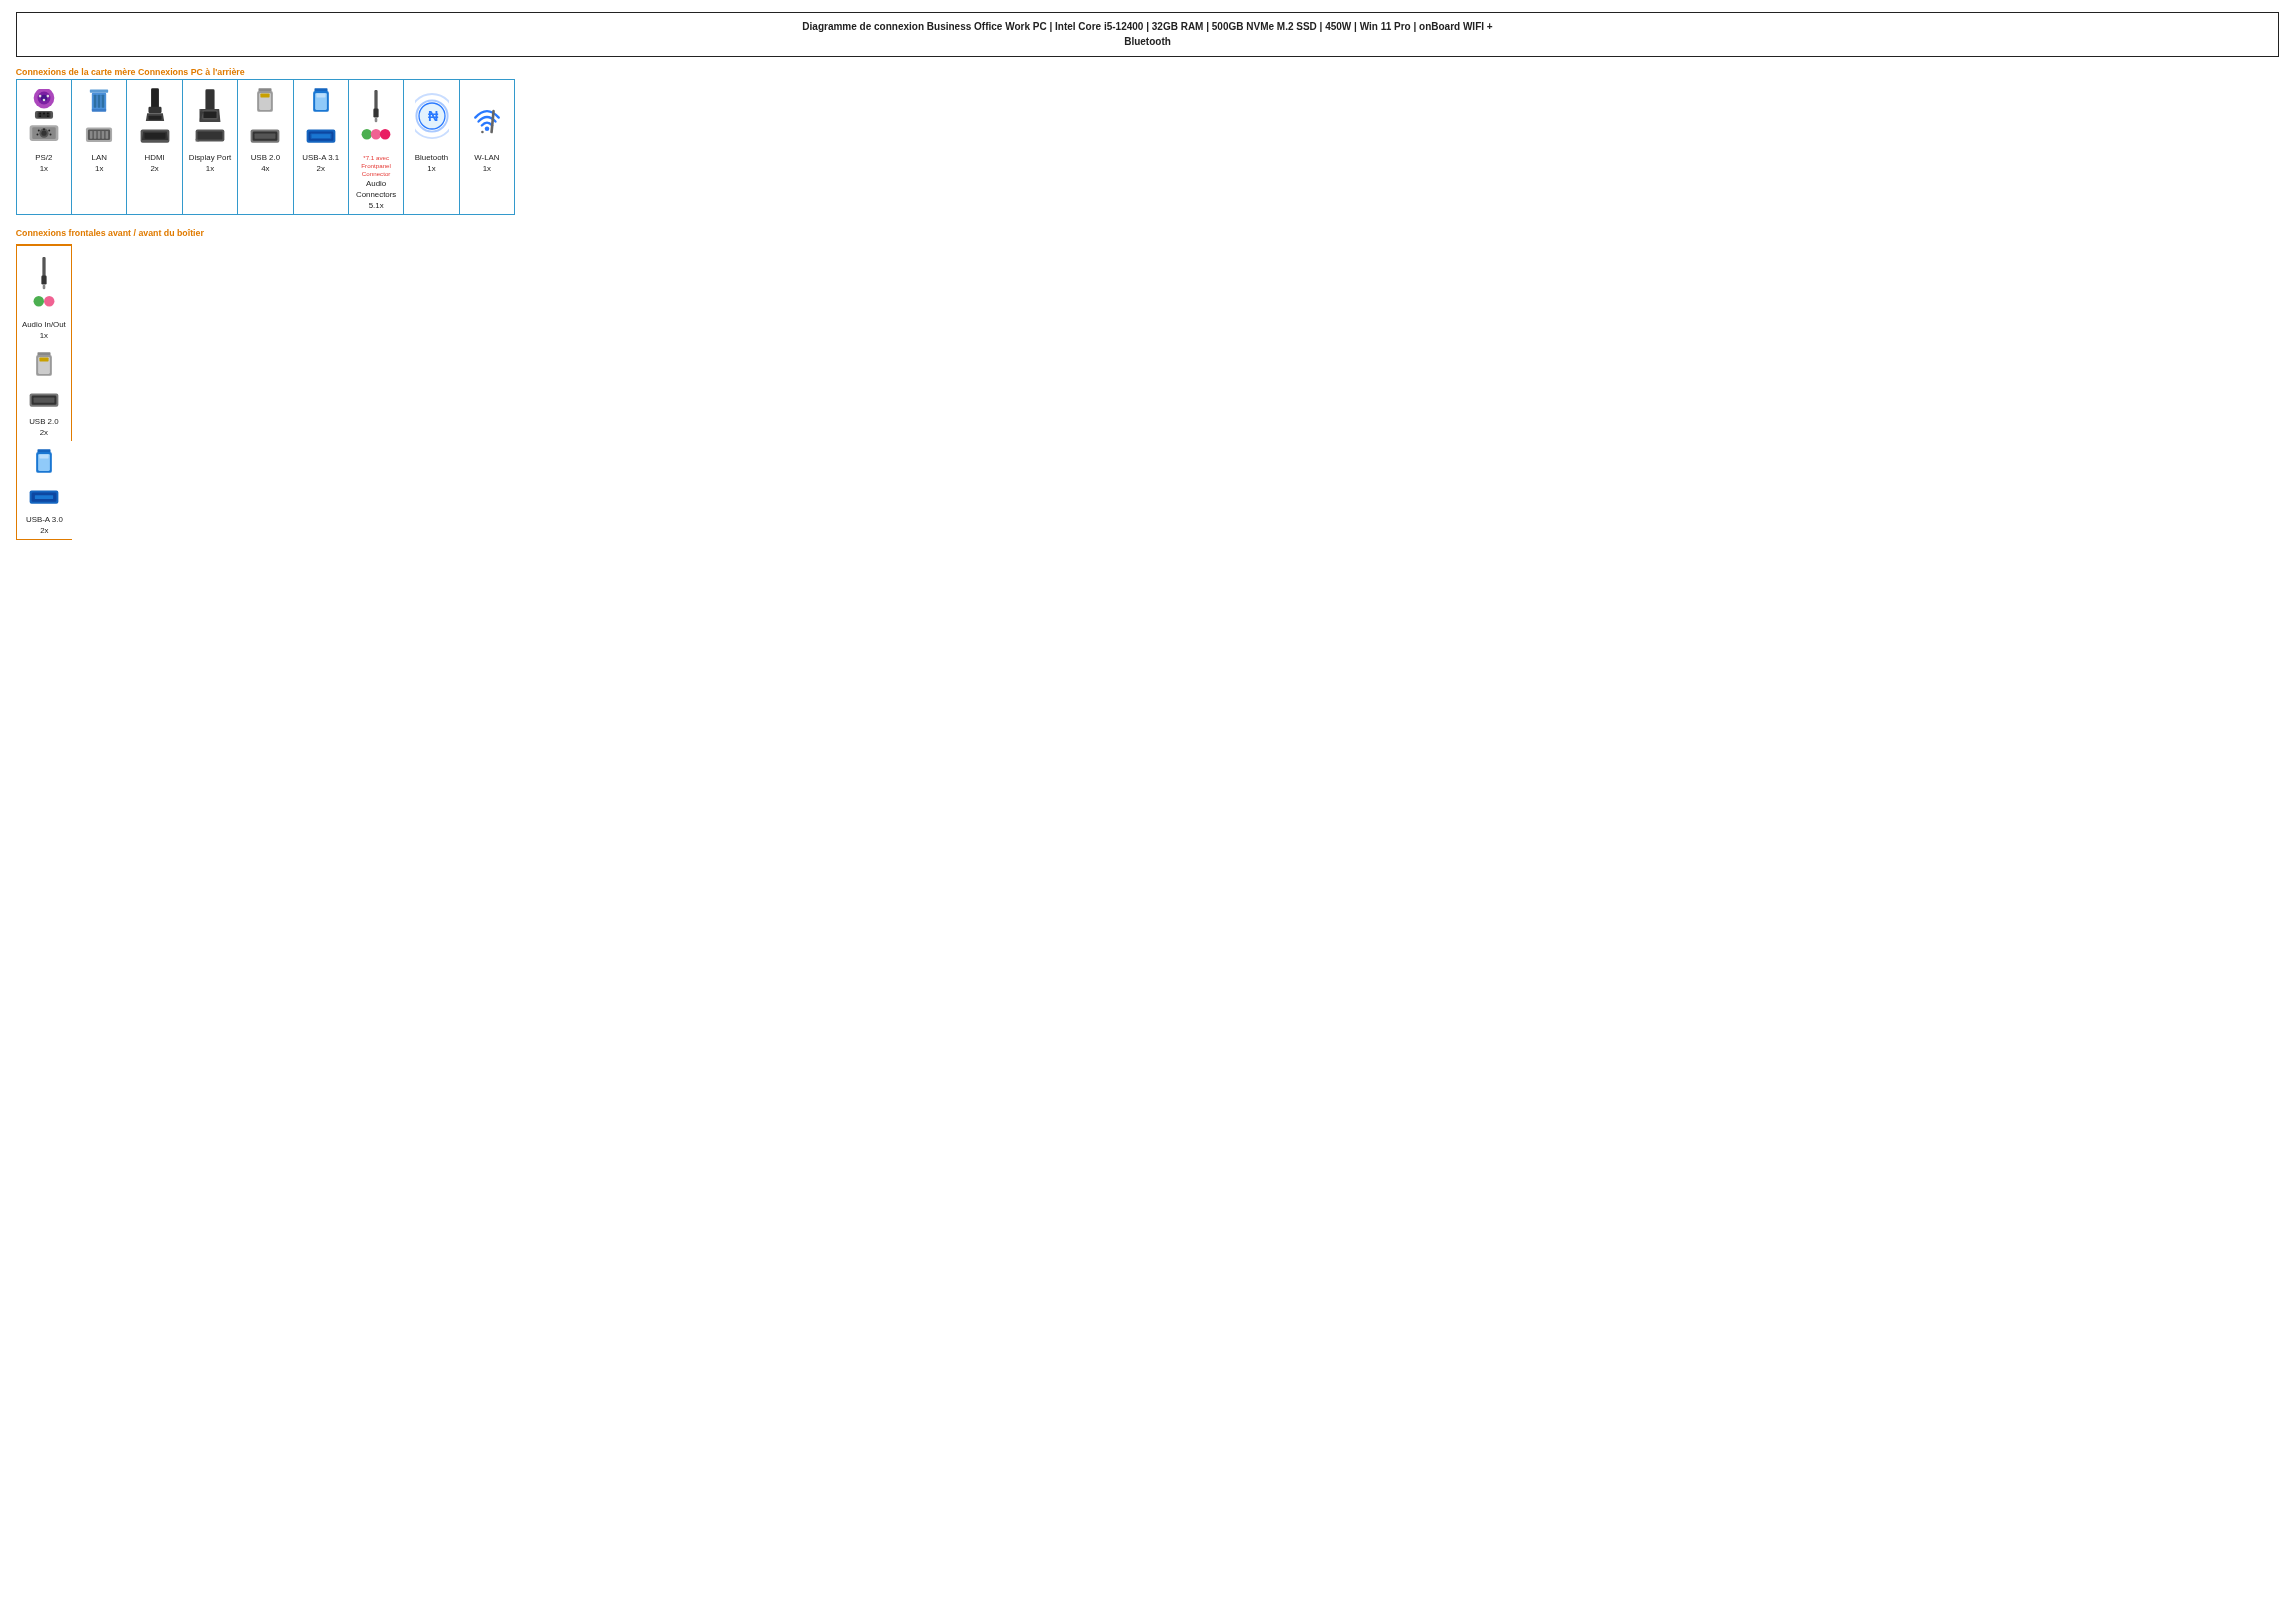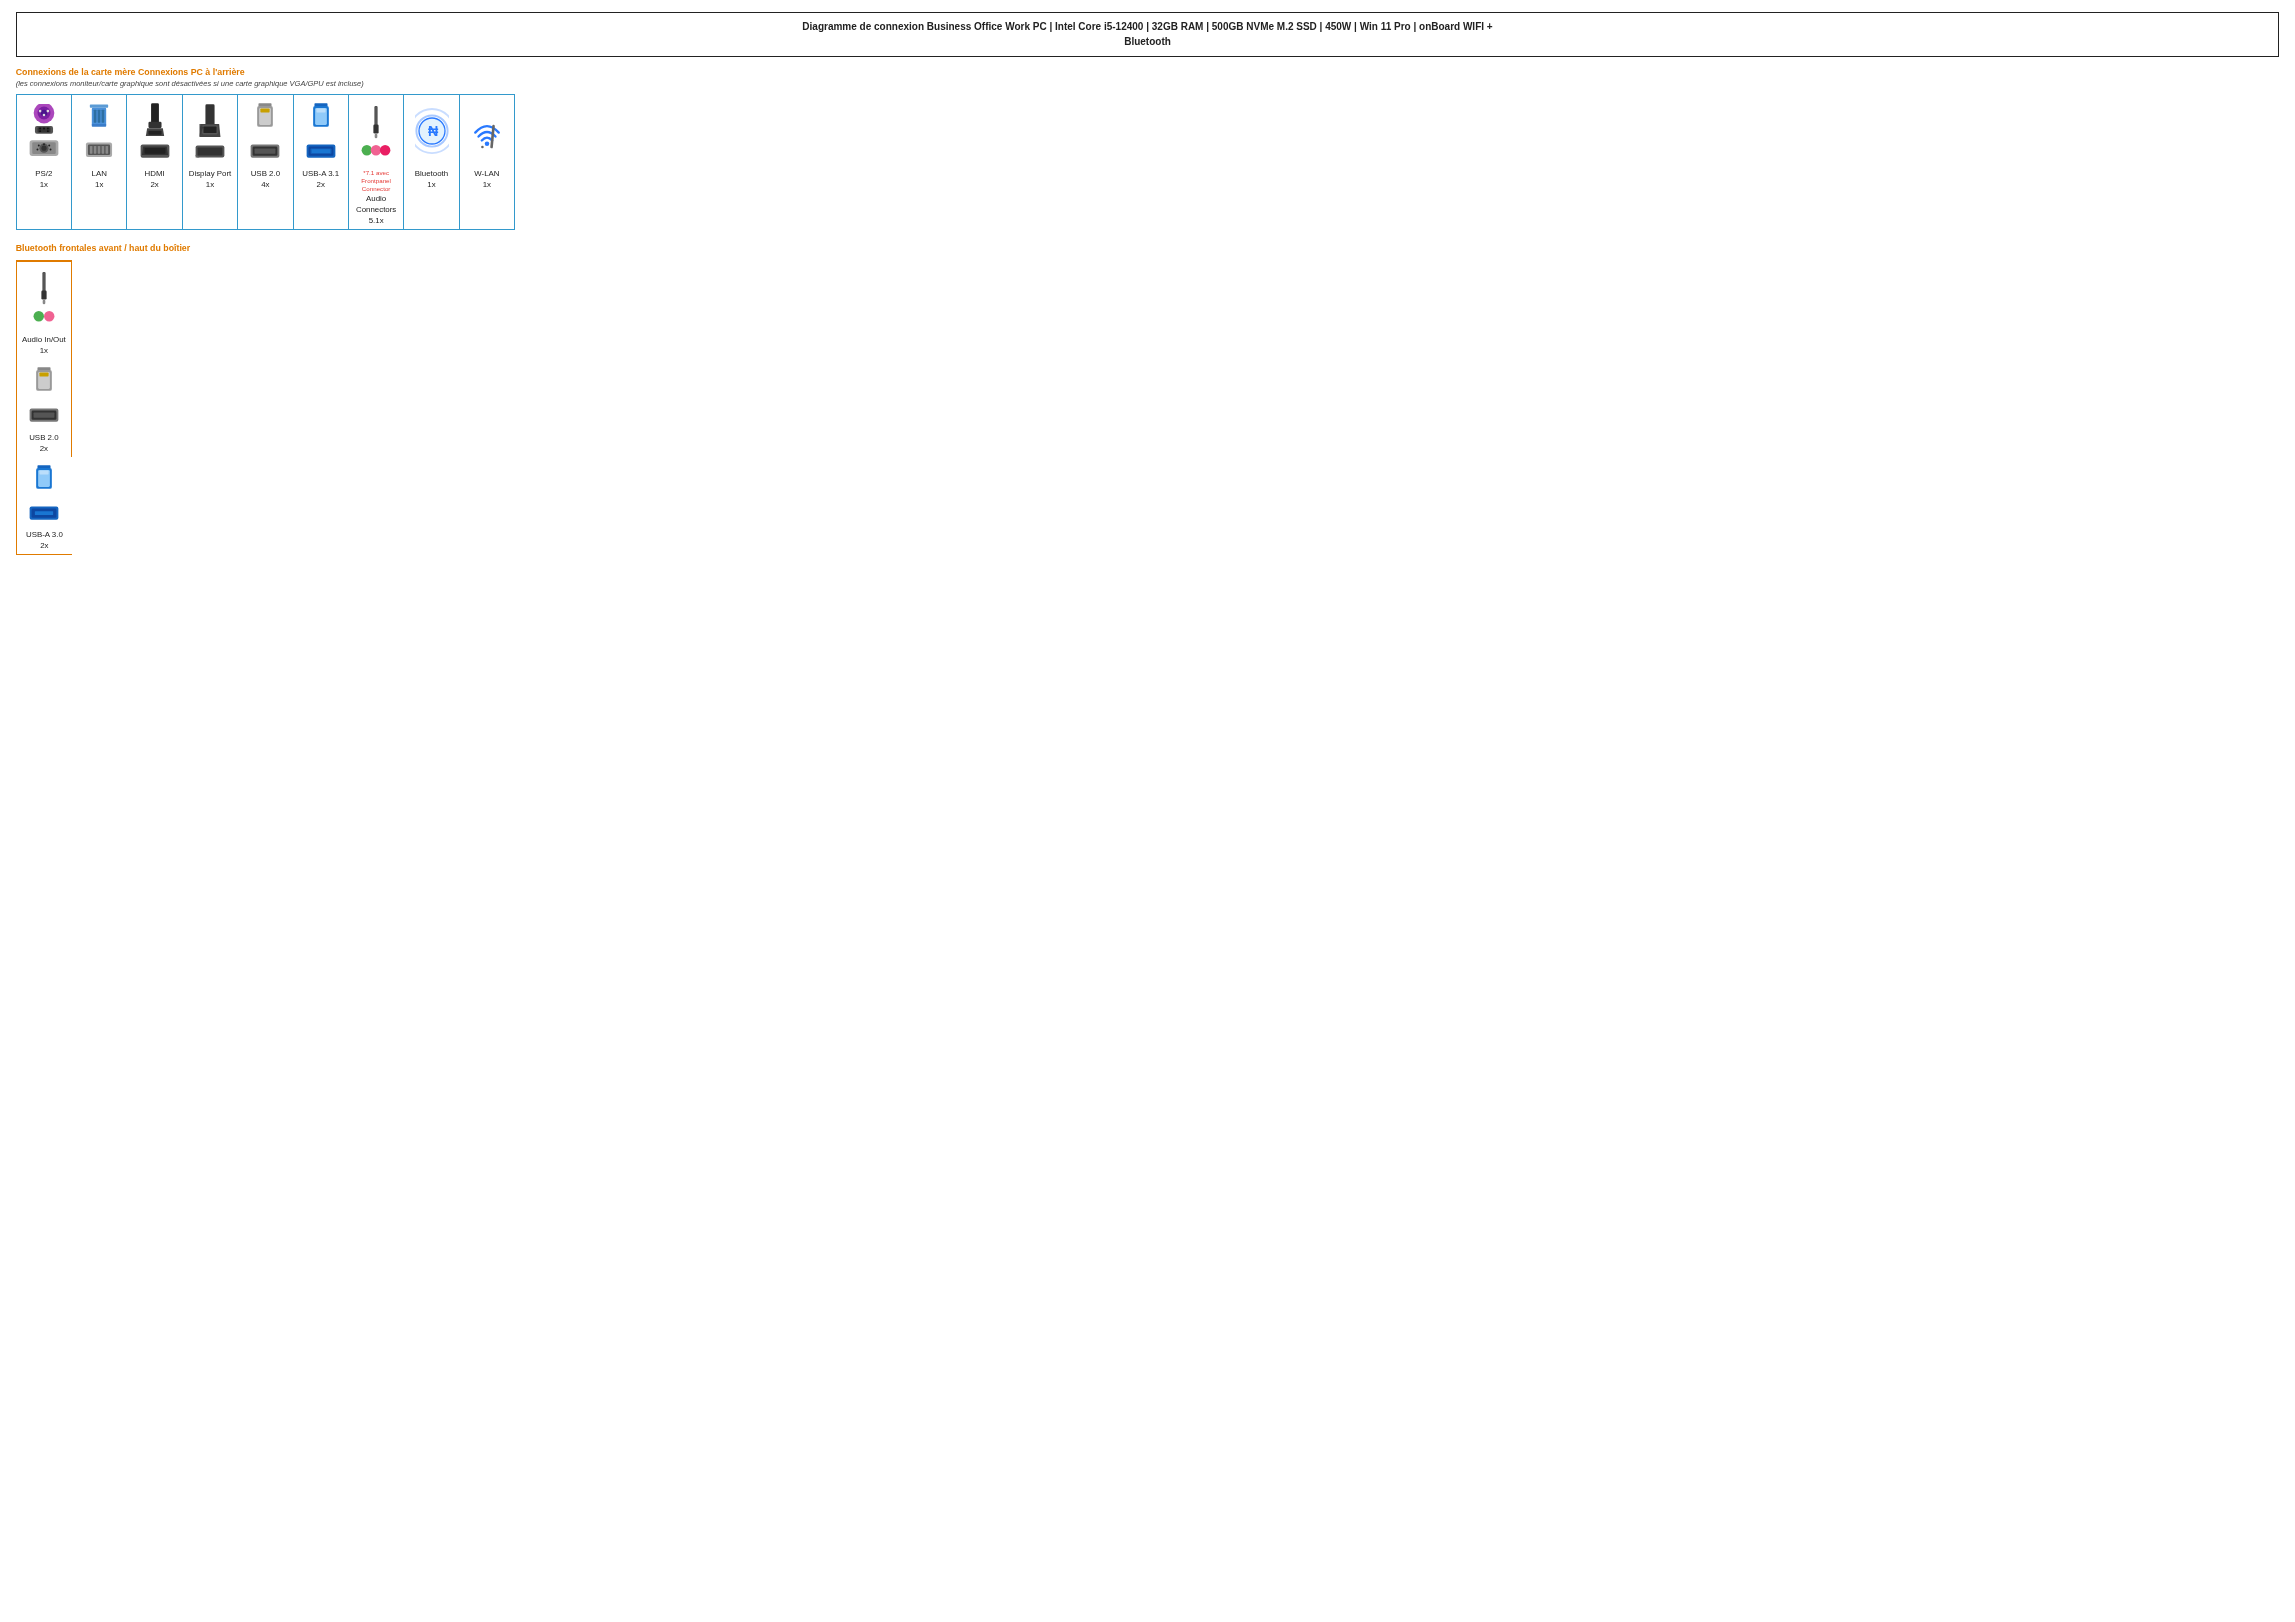--- a/index.html
+++ b/index.html
@@ -107,21 +107,20 @@
 </head>
 <body>
 
 <div class="page-title">
   <span>Diagramme de connexion Business Office Work PC | Intel Core i5-12400 | 32GB RAM | 500GB NVMe M.2 SSD | 450W | Win 11 Pro | onBoard WIFI +</span><br>
   <span>Bluetooth</span>
 </div>
 
 <div class="section-block">
   <div class="section-title">Connexions de la carte mère Connexions PC à l'arrière</div>
-  <div class="section-subtitle">(les connexions moniteur/carte graphique sont désactivées si une carte graphique VGA/GPU est incluse)</div>
 
   <div class="connectors-row">
 
     <div class="connector-cell">
       <div class="connector-icon-box">
         <svg width="34" height="31" viewBox="0 0 52 48">
 
           <ellipse cx="26" cy="14" rx="16" ry="16" fill="#9c27b0" opacity="0.85"></ellipse>
           <circle cx="26" cy="14" r="10" fill="#7b1fa2"></circle>
           <circle cx="26" cy="14" r="5" fill="#4a148c"></circle>
@@ -315,21 +314,21 @@
           <line x1="19" y1="52" x2="19" y2="52" stroke="#666" stroke-width="4" stroke-linecap="round"></line>
         </svg>
       </div>
       <div class="connector-label">W-LAN<br>1x</div>
     </div>
 
   </div>
 </div>
 
 <div class="section-block">
-  <div class="section-title">Bluetooth frontales avant / haut du boîtier</div>
+  <div class="section-title">Connexions frontales avant / avant du boîtier</div>
 
   <div style="margin-top:6.5px;">
     <div class="front-connectors-row">
 
       <div class="front-connector-cell">
         <div class="connector-icon-box">
           <svg width="34" height="33" viewBox="0 0 52 50">
             <line x1="26" y1="2" x2="26" y2="28" stroke="#555" stroke-width="5" stroke-linecap="round"></line>
             <rect x="22" y="28" width="8" height="14" rx="2" fill="#333"></rect>
             <rect x="24" y="42" width="4" height="7" rx="2" fill="#888"></rect>

